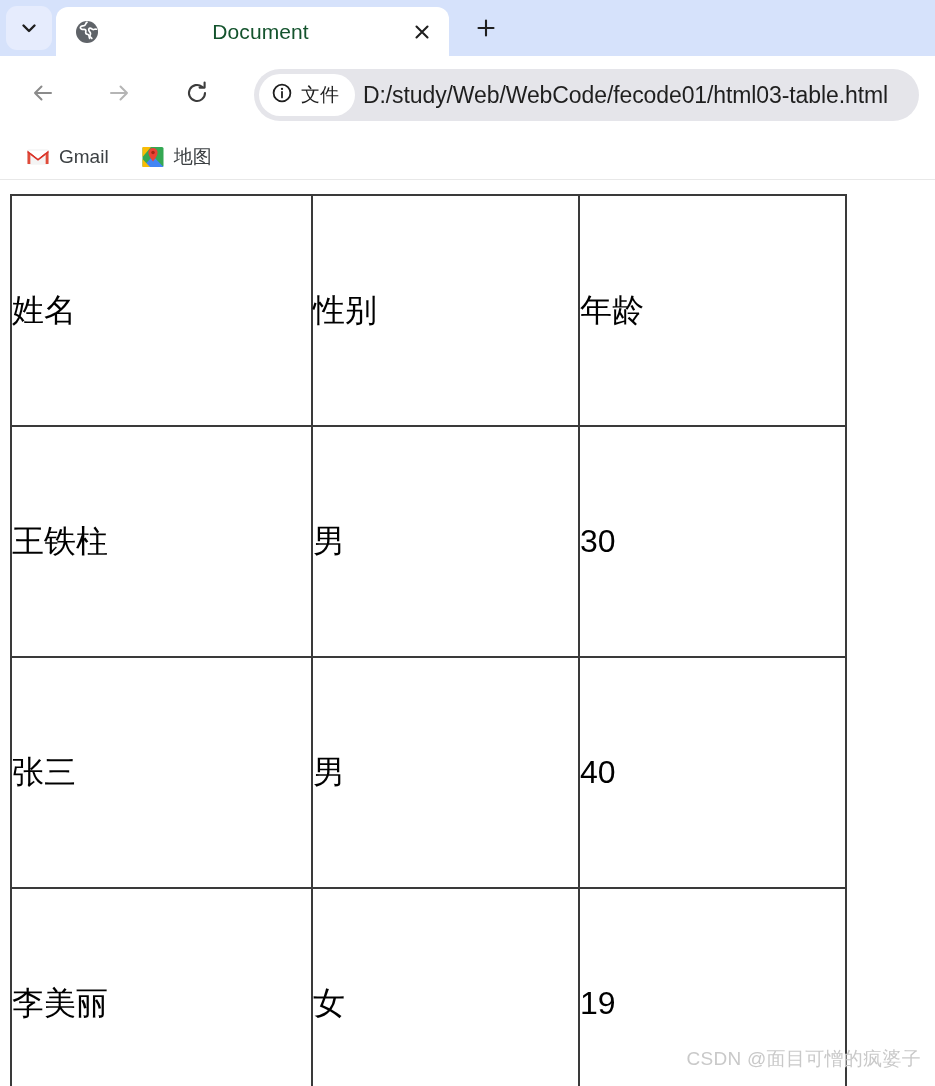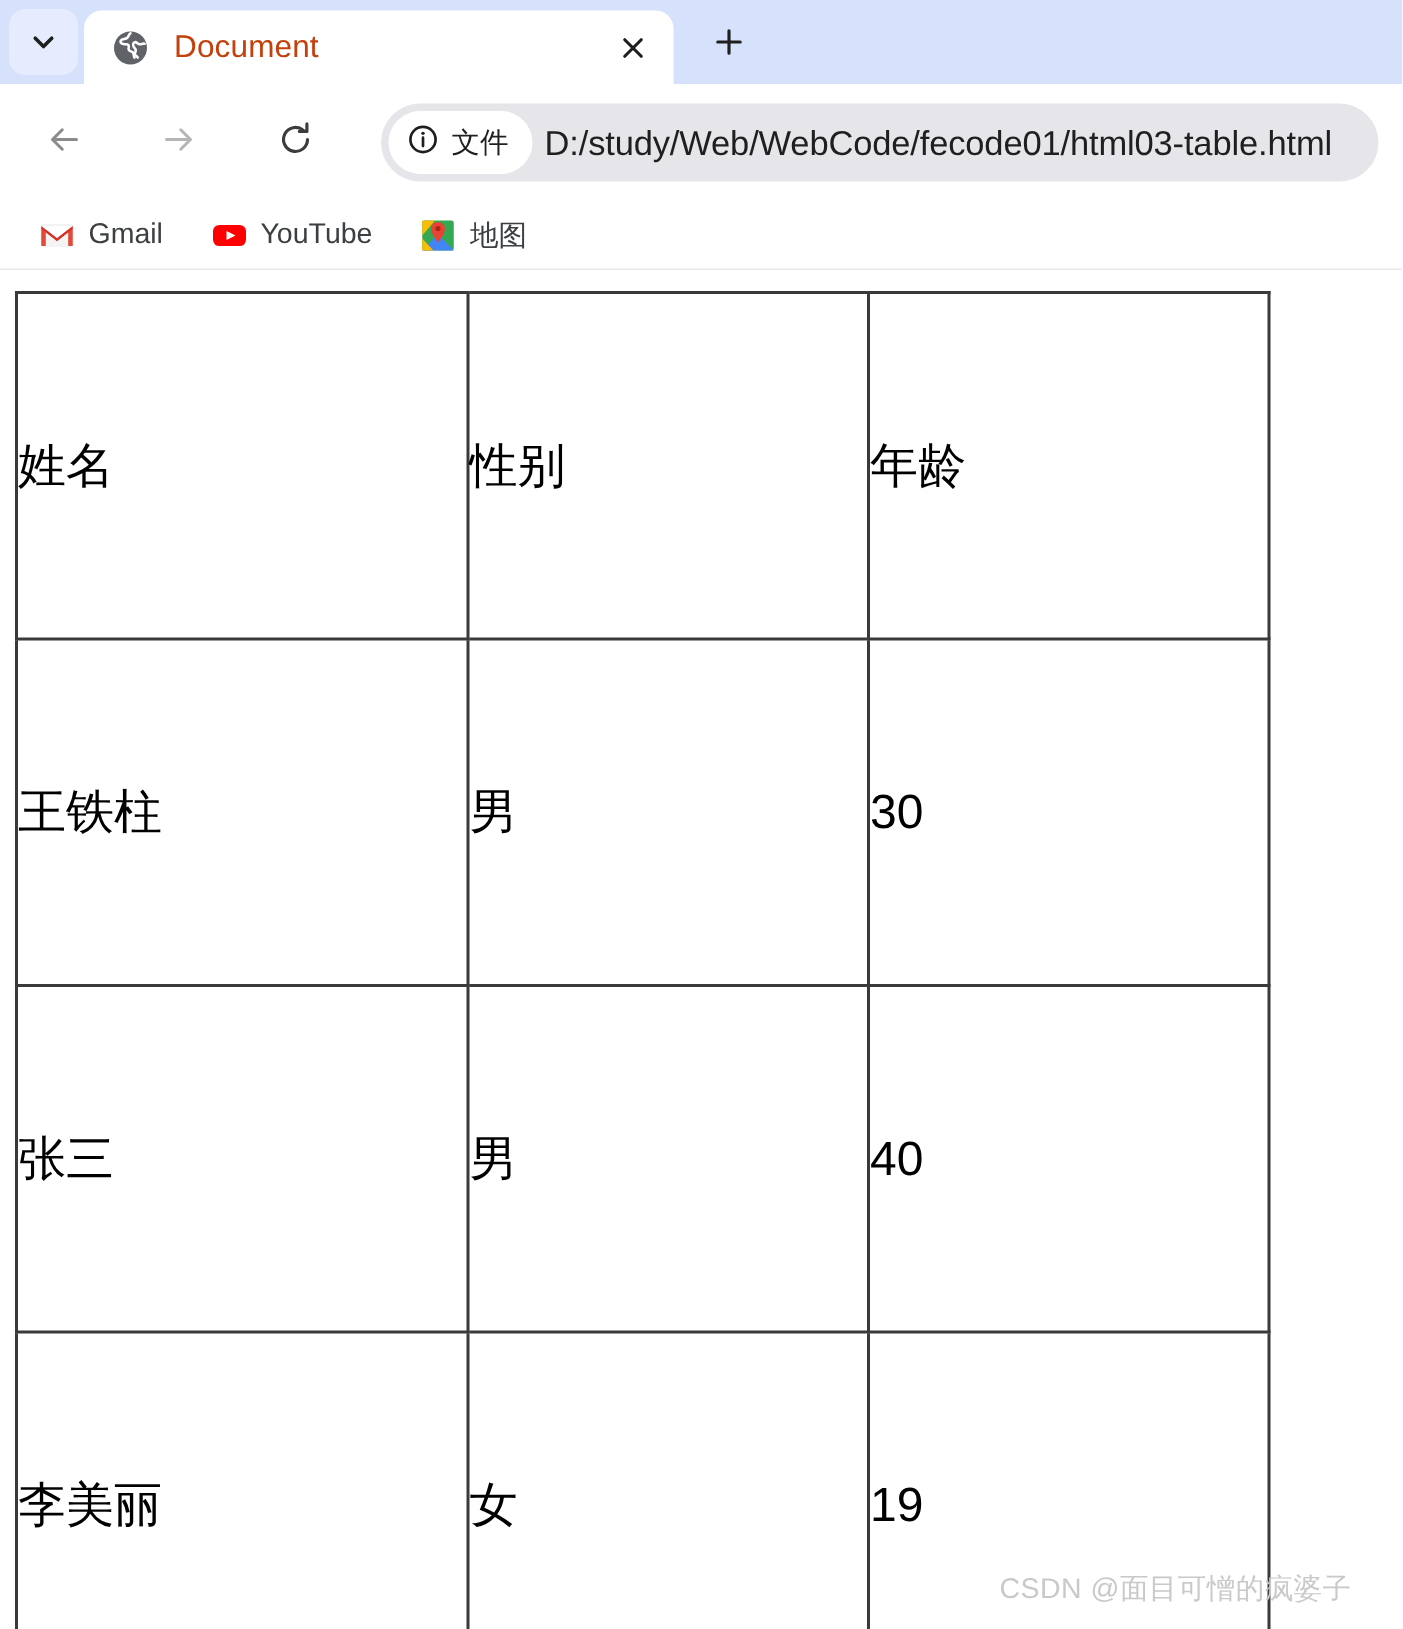--- a/index.html
+++ b/index.html
@@ -48,25 +48,26 @@
   }
   .tab-favicon {
     width: 26px; height: 26px;
     flex: 0 0 auto;
     display: flex; align-items: center; justify-content: center;
   }
   .tab-title {
     flex: 1 1 auto;
     margin-left: 16px;
     font-size: 21px;
-    color: #c2410c;
+    color: #14532d;
     white-space: nowrap;
     overflow: hidden;
     text-overflow: ellipsis;
     letter-spacing: .1px;
+    text-align: center;
   }
   .tab-close {
     width: 34px; height: 34px;
     flex: 0 0 auto;
     display: flex; align-items: center; justify-content: center;
     border-radius: 50%;
   }
   .new-tab {
     width: 46px; height: 46px;
     margin-bottom: 3px;
@@ -174,21 +175,21 @@
     color: #000000;
     height: 231px;
     font-family: "Liberation Sans", "DejaVu Sans", sans-serif;
   }
   table.data-table col.c1 { width: 301px; }
   table.data-table col.c2 { width: 267px; }
   table.data-table col.c3 { width: 267px; }
 
   .watermark {
     position: absolute;
-    right: 34px;
+    right: 14px;
     bottom: 14px;
     font-size: 19px;
     color: #c9c9c9;
     white-space: nowrap;
     letter-spacing: .3px;
   }
 </style>
 </head>
 <body>
 
@@ -278,29 +279,20 @@
         <path d="M1.5 6.6 L1.5 19 L4.6 19 L4.6 9.1 Z" fill="#e04b3a"></path>
         <path d="M22.5 6.6 L22.5 19 L19.4 19 L19.4 9.1 Z" fill="#e04b3a"></path>
         <path d="M1.5 5.6 L12 13.9 L22.5 5.6 L22.5 7.5 L12 15.9 L1.5 7.5 Z" fill="#d93025"></path>
         <path d="M4.6 9.1 L12 14.9 L19.4 9.1 L19.4 19 L4.6 19 Z" fill="#f4f4f4"></path>
         <path d="M4.6 9.1 L12 14.9 L19.4 9.1" fill="none" stroke="#d93025" stroke-width="1.5"></path>
       </svg>
     </span>
     <span class="bookmark-label">Gmail</span>
   </div>
 
-  <div class="bookmark">
-    <span>
-      <svg class="bm-icon" viewBox="0 0 24 24">
-        <rect x="1" y="5" width="22" height="14" rx="4.2" fill="#ff0000"></rect>
-        <path d="M10 9 L16 12 L10 15 Z" fill="#ffffff"></path>
-      </svg>
-    </span>
-    <span class="bookmark-label">YouTube</span>
-  </div>
 
   <div class="bookmark">
     <span>
       <svg class="bm-icon" viewBox="0 0 24 24">
         <rect x="1.5" y="2" width="21" height="20" rx="1.5" fill="#34a853"></rect>
         <path d="M1.5 22 L12 11 L22.5 22 Z" fill="#4285f4"></path>
         <path d="M1.5 2 L10 2 L1.5 12 Z" fill="#fbbc04"></path>
         <path d="M1.5 14 L9 22 L1.5 22 Z" fill="#fbbc04"></path>
         <path d="M12 3 C9.4 3 7.4 5 7.4 7.5 C7.4 11.1 12 16.5 12 16.5 C12 16.5 16.6 11.1 16.6 7.5 C16.6 5 14.6 3 12 3 Z" fill="#ea4335"></path>
         <circle cx="12" cy="7.4" r="1.75" fill="#a52714"></circle>

